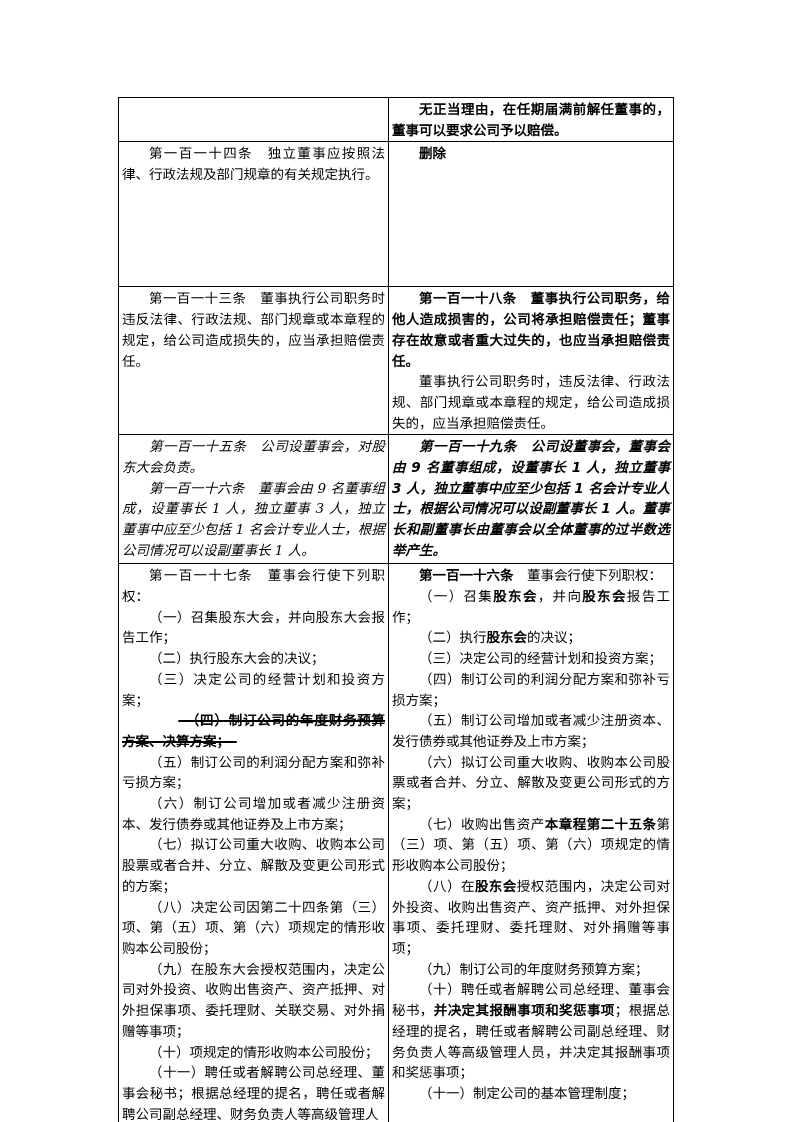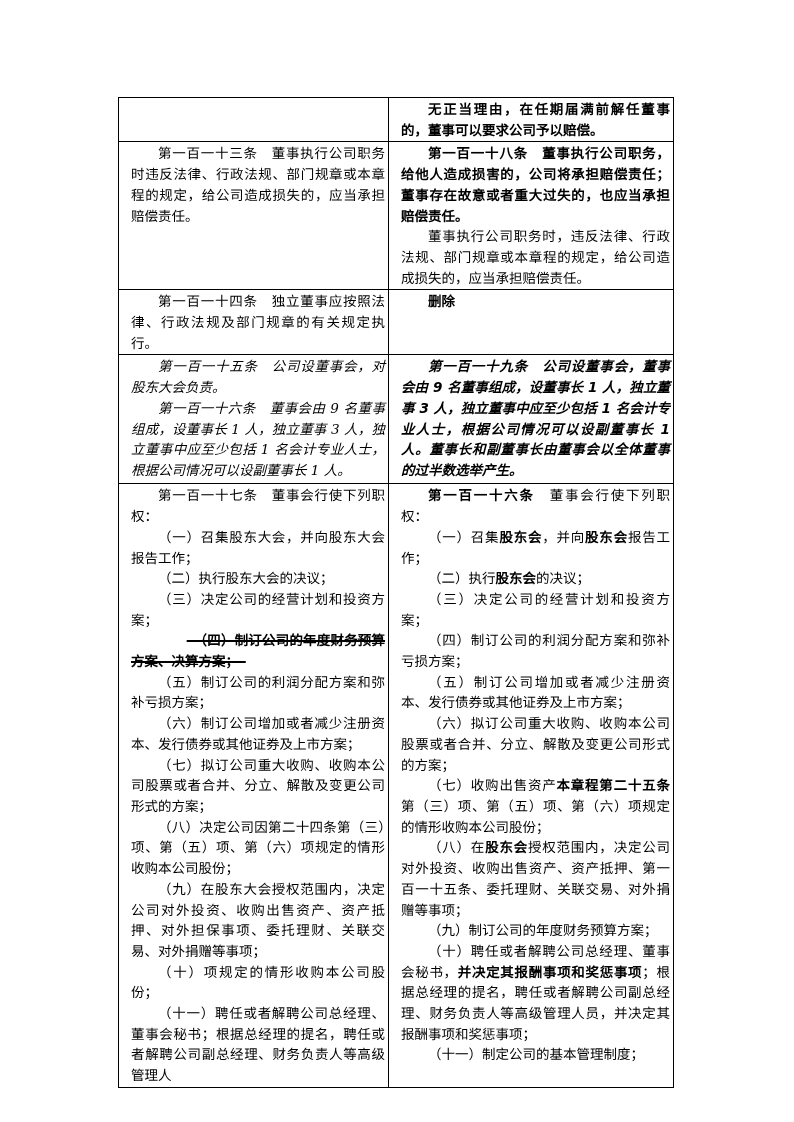--- a/index.html
+++ b/index.html
@@ -22,21 +22,21 @@
     top: 97px;
     width: 555px;
     border-collapse: collapse;
     table-layout: fixed;
   }
   table.cmp col.c-left  { width: 270px; }
   table.cmp col.c-right { width: 285px; }
   table.cmp td {
     border: 1px solid #000000;
     vertical-align: top;
-    padding: 1px 3px 1px 12px;
+    padding: 1px 3px 1px 3px;
   }
   table.cmp tr:nth-child(1) td { height: 40px;  }
   table.cmp tr:nth-child(2) td { height: 142px; }
   table.cmp tr:nth-child(3) td { height: 39px;  }
   table.cmp tr:nth-child(4) td { height: 126px; font-style: italic; }
   table.cmp tr:nth-child(5) td { height: 556px; }
   .para {
     margin: 0;
     font-size: 13.5px;
     line-height: 20.7px;
@@ -67,33 +67,33 @@
     </colgroup>
     <tbody>
         <tr>
           <td></td>
           <td>
             <p class="para"><span class="seg-b">无正当理由，在任期届满前解任董事的，董事可以要求公司予以赔偿。</span></p>
           </td>
         </tr>
         <tr>
           <td>
+            <p class="para"><span>第一百一十四条　独立董事应按照法律、行政法规及部门规章的有关规定执行。</span></p>
+          </td>
+          <td>
+            <p class="para"><span class="seg-b">删除</span></p>
+          </td>
+        </tr>
+        <tr>
+          <td>
             <p class="para"><span>第一百一十三条　董事执行公司职务时违反法律、行政法规、部门规章或本章程的规定，给公司造成损失的，应当承担赔偿责任。</span></p>
           </td>
           <td>
             <p class="para"><span class="seg-b">第一百一十八条　董事执行公司职务，给他人造成损害的，公司将承担赔偿责任；董事存在故意或者重大过失的，也应当承担赔偿责任。</span></p>
             <p class="para"><span>董事执行公司职务时，违反法律、行政法规、部门规章或本章程的规定，给公司造成损失的，应当承担赔偿责任。</span></p>
-          </td>
-        </tr>
-        <tr>
-          <td>
-            <p class="para"><span>第一百一十四条　独立董事应按照法律、行政法规及部门规章的有关规定执行。</span></p>
-          </td>
-          <td>
-            <p class="para"><span class="seg-b">删除</span></p>
           </td>
         </tr>
         <tr>
           <td>
             <p class="para"><span>第一百一十五条　公司设董事会，对股东大会负责。</span></p>
             <p class="para"><span>第一百一十六条　董事会由 9 名董事组成，设董事长 1 人，独立董事 3 人，独立董事中应至少包括 1 名会计专业人士，根据公司情况可以设副董事长 1 人。</span></p>
           </td>
           <td>
             <p class="para"><span class="seg-b">第一百一十九条　公司设董事会，董事会由 9 名董事组成，设董事长 1 人，独立董事 3 人，独立董事中应至少包括 1 名会计专业人士，根据公司情况可以设副董事长 1 人。董事长和副董事长由董事会以全体董事的过半数选举产生。</span></p>
           </td>
@@ -115,21 +115,21 @@
           </td>
           <td>
             <p class="para"><span class="seg-b">第一百一十六条</span><span>　董事会行使下列职权：</span></p>
             <p class="para"><span>（一）召集</span><span class="seg-b">股东会</span><span>，并向</span><span class="seg-b">股东会</span><span>报告工作；</span></p>
             <p class="para"><span>（二）执行</span><span class="seg-b">股东会</span><span>的决议；</span></p>
             <p class="para"><span>（三）决定公司的经营计划和投资方案；</span></p>
             <p class="para"><span>（四）制订公司的利润分配方案和弥补亏损方案；</span></p>
             <p class="para"><span>（五）制订公司增加或者减少注册资本、发行债券或其他证券及上市方案；</span></p>
             <p class="para"><span>（六）拟订公司重大收购、收购本公司股票或者合并、分立、解散及变更公司形式的方案；</span></p>
             <p class="para"><span>（七）收购出售资产</span><span class="seg-b">本章程第二十五条</span><span>第（三）项、第（五）项、第（六）项规定的情形收购本公司股份；</span></p>
-            <p class="para"><span>（八）在</span><span class="seg-b">股东会</span><span>授权范围内，决定公司对外投资、收购出售资产、资产抵押、第一百一十五条、委托理财、关联交易、对外捐赠等事项；</span></p>
+            <p class="para"><span>（八）在</span><span class="seg-b">股东会</span><span>授权范围内，决定公司对外投资、收购出售资产、资产抵押、对外担保事项、委托理财、委托理财、对外捐赠等事项；</span></p>
             <p class="para"><span>（九）制订公司的年度财务预算方案；</span></p>
             <p class="para"><span>（十）聘任或者解聘公司总经理、董事会秘书，</span><span class="seg-b">并决定其报酬事项和奖惩事项</span><span>；根据总经理的提名，聘任或者解聘公司副总经理、财务负责人等高级管理人员，并决定其报酬事项和奖惩事项；</span></p>
             <p class="para"><span>（十一）制定公司的基本管理制度；</span></p>
           </td>
         </tr>
       </tbody>
   </table>
 </div>
 
 </body></html>

